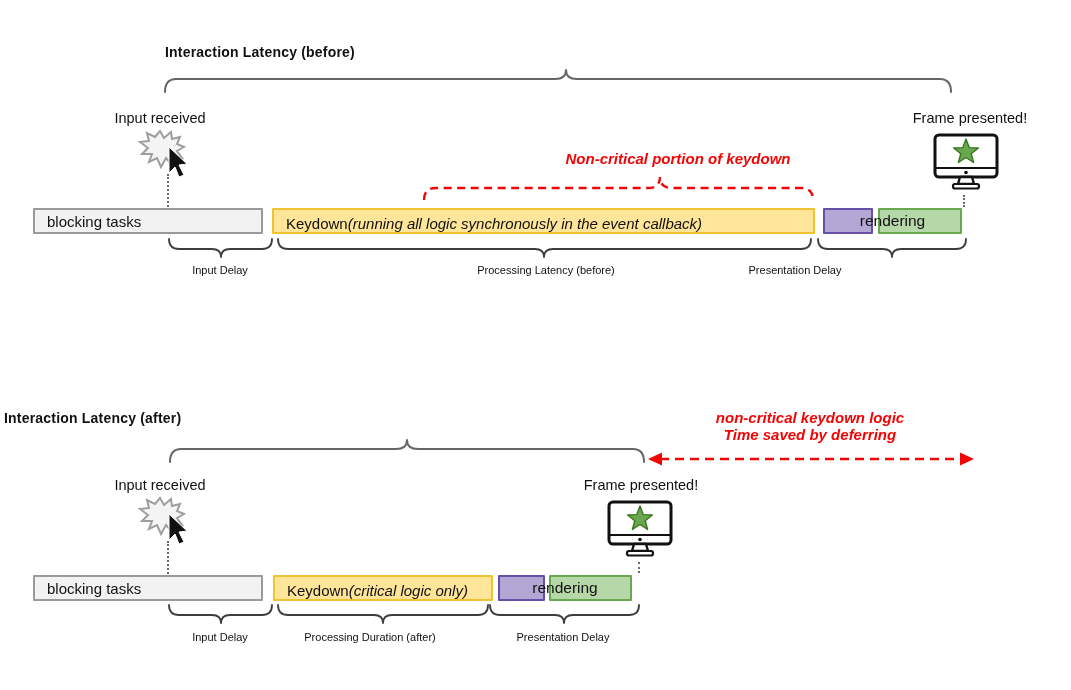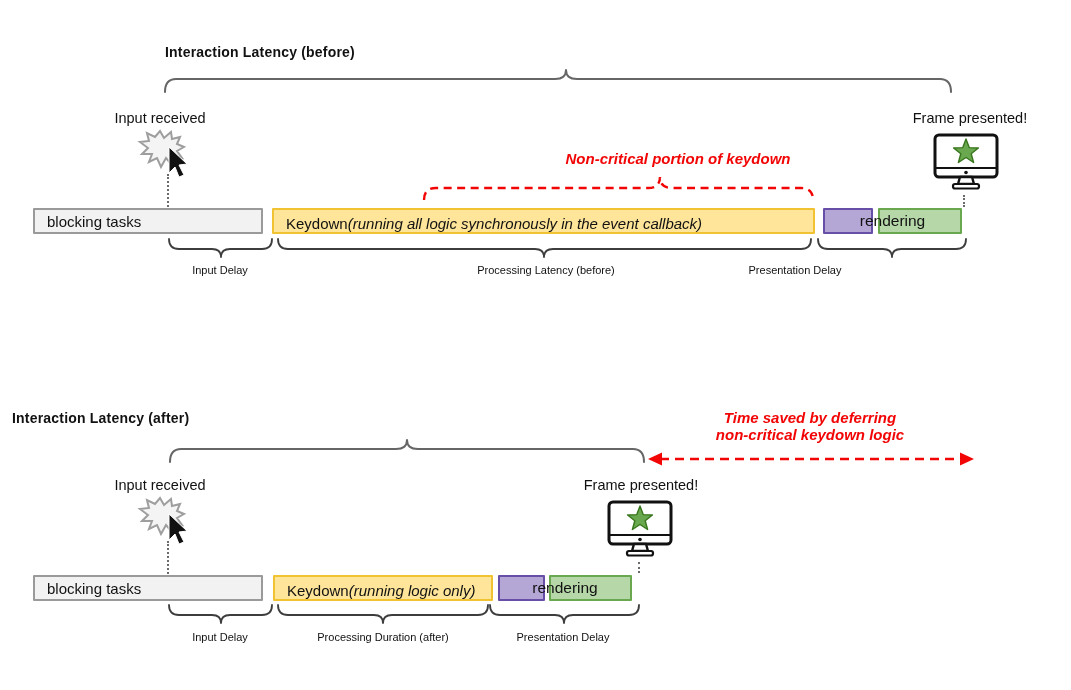--- a/index.html
+++ b/index.html
@@ -104,31 +104,31 @@
   <div class="abs" style="left:817px;top:238px;">
     <svg width="150" height="21" viewBox="0 0 150 21">
       <path class="brace-stroke" d="M 1 1 Q 1 11 11 11 L 66 11 Q 75 11 75 19 Q 75 11 84 11 L 139 11 Q 149 11 149 1"></path>
     </svg>
   </div>
 
   <div class="abs seg-label" style="left:145px;top:264px;width:150px;">Input Delay</div>
   <div class="abs seg-label" style="left:421px;top:264px;width:250px;">Processing Latency (before)</div>
   <div class="abs seg-label" style="left:720px;top:264px;width:150px;">Presentation Delay</div>
 
-  <div class="abs title" style="left:12px;top:410px;width:800px;">Interaction Latency (after)</div>
+  <div class="abs title" style="left:4px;top:410px;width:800px;">Interaction Latency (after)</div>
 
   <div class="abs" style="left:169px;top:439px;">
     <svg width="476" height="26" viewBox="0 0 476 26">
       <path class="bigbrace-stroke" d="M 1 23 Q 1 10 12 10 L 227 10 Q 238 10 238 1 Q 238 10 249 10 L 464 10 Q 475 10 475 23"></path>
     </svg>
   </div>
 
   <div class="abs red-note" style="left:660px;top:409px;width:300px;">
+    <div>non-critical keydown logic</div>
     <div>Time saved by deferring</div>
-    <div>non-critical keydown logic</div>
   </div>
   <div class="abs" style="left:646px;top:449px;">
     <svg width="330" height="20" viewBox="0 0 330 20">
       <line class="red-stroke" stroke-dasharray="9 6" x1="14" y1="10" x2="316" y2="10"></line>
       <polygon points="2,10 16,3.5 16,16.5" fill="#f20505"></polygon>
       <polygon points="328,10 314,3.5 314,16.5" fill="#f20505"></polygon>
     </svg>
   </div>
 
   <div class="abs plain-label" style="left:85px;top:477px;width:150px;">Input received</div>
@@ -153,21 +153,21 @@
       <polygon points="33,6 36.2,14.6 45.4,15 38.2,20.7 40.6,29.5 33,24.5 25.4,29.5 27.8,20.7 20.6,15 29.8,14.6" fill="#6aa84f" stroke="#38761d" stroke-width="1.4" stroke-linejoin="round"></polygon>
     </svg>
   </div>
   <div class="abs dotline" style="left:638px;top:562px;height:11px;"></div>
 
   <div class="abs bar gray" style="left:33px;top:575px;width:230px;">
     <span class="pad">blocking tasks</span>
   </div>
   <div class="abs bar yellow" style="left:273px;top:575px;width:220px;">
     <span class="pad">Keydown </span>
-    <span class="italic">(running logic only)</span>
+    <span class="italic">(critical logic only)</span>
   </div>
   <div class="abs bar purple" style="left:498px;top:575px;width:47px;"></div>
   <div class="abs bar green" style="left:549px;top:575px;width:83px;"></div>
   <div class="abs overlay-label" style="left:498px;top:575px;width:134px;">rendering</div>
 
   <div class="abs" style="left:168px;top:604px;">
     <svg width="105" height="21" viewBox="0 0 105 21">
       <path class="brace-stroke" d="M 1 1 Q 1 11 11 11 L 44 11 Q 53 11 53 19 Q 53 11 62 11 L 94 11 Q 104 11 104 1"></path>
     </svg>
   </div>
@@ -176,16 +176,16 @@
       <path class="brace-stroke" d="M 1 1 Q 1 11 11 11 L 97 11 Q 106 11 106 19 Q 106 11 115 11 L 201 11 Q 211 11 211 1"></path>
     </svg>
   </div>
   <div class="abs" style="left:489px;top:604px;">
     <svg width="151" height="21" viewBox="0 0 151 21">
       <path class="brace-stroke" d="M 1 1 Q 1 11 11 11 L 66 11 Q 75 11 75 19 Q 75 11 84 11 L 140 11 Q 150 11 150 1"></path>
     </svg>
   </div>
 
   <div class="abs seg-label" style="left:145px;top:631px;width:150px;">Input Delay</div>
-  <div class="abs seg-label" style="left:258px;top:631px;width:250px;">Processing Duration (after)</div>
+  <div class="abs seg-label" style="left:245px;top:631px;width:250px;">Processing Duration (after)</div>
   <div class="abs seg-label" style="left:488px;top:631px;width:150px;">Presentation Delay</div>
 
 </div>
 
 </body></html>

